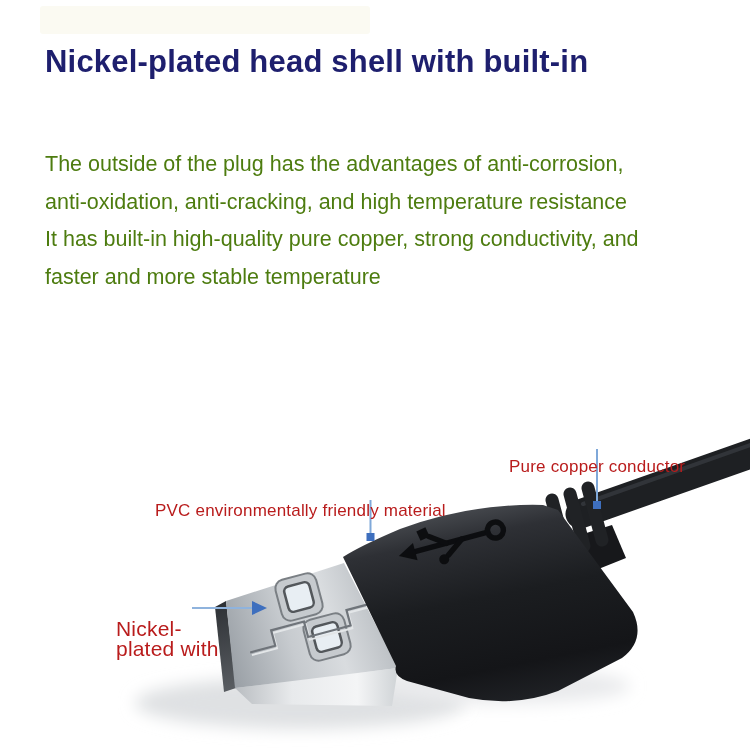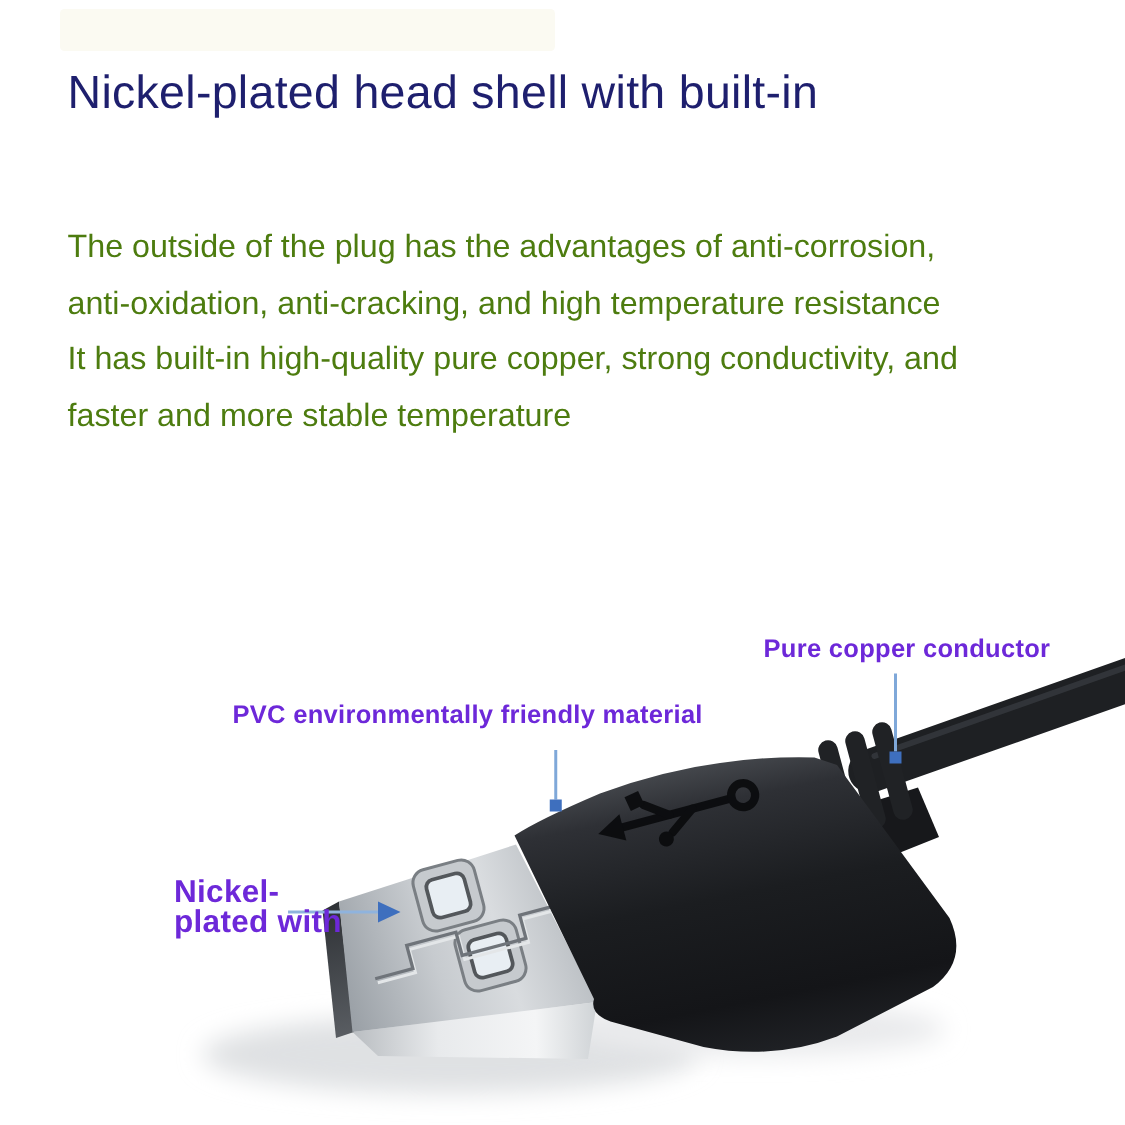--- a/index.html
+++ b/index.html
@@ -2,28 +2,28 @@
 <html><head>
 <meta charset="utf-8">
 <style>
   html,body{margin:0;padding:0;}
   body{width:750px;height:750px;background:#ffffff;overflow:hidden;position:relative;
        font-family:"Liberation Sans", sans-serif;}
   .canvas{position:absolute;inset:0;width:750px;height:750px;background:#ffffff;}
   .watermark{position:absolute;left:40px;top:6px;width:330px;height:28px;
              background:#fbfaf2;border-radius:3px;}
   .title{position:absolute;left:45px;top:42px;width:660px;
-         color:#1e1f6e;font-weight:normal;font-size:31px;line-height:40px;letter-spacing:.2px;}
+         color:#1e1f6e;font-weight:bold;font-size:31px;line-height:40px;letter-spacing:.2px;}
   .title span{display:block;}
   .desc{position:absolute;left:45px;top:146px;width:680px;
         color:#4d7c0f;font-size:21.5px;line-height:37.5px;font-weight:400;}
   .desc div{white-space:nowrap;}
   .plug-svg{position:absolute;left:0;top:0;width:750px;height:750px;}
-  .callout{position:absolute;color:#6d28d9;font-size:17px;line-height:20px;
-           font-weight:700;letter-spacing:.2px;}
+  .callout{position:absolute;color:#b91c1c;font-size:17px;line-height:20px;
+           font-weight:400;letter-spacing:.2px;margin-top:34px;}
   .callout.pure{left:509px;top:423px;}
   .callout.pvc{left:155px;top:467px;}
   .callout.nickel{left:116px;top:585px;font-size:21px;}
   .callout.nickel span{display:block;}
 </style>
 </head>
 <body>
 
 <div class="canvas">
 

